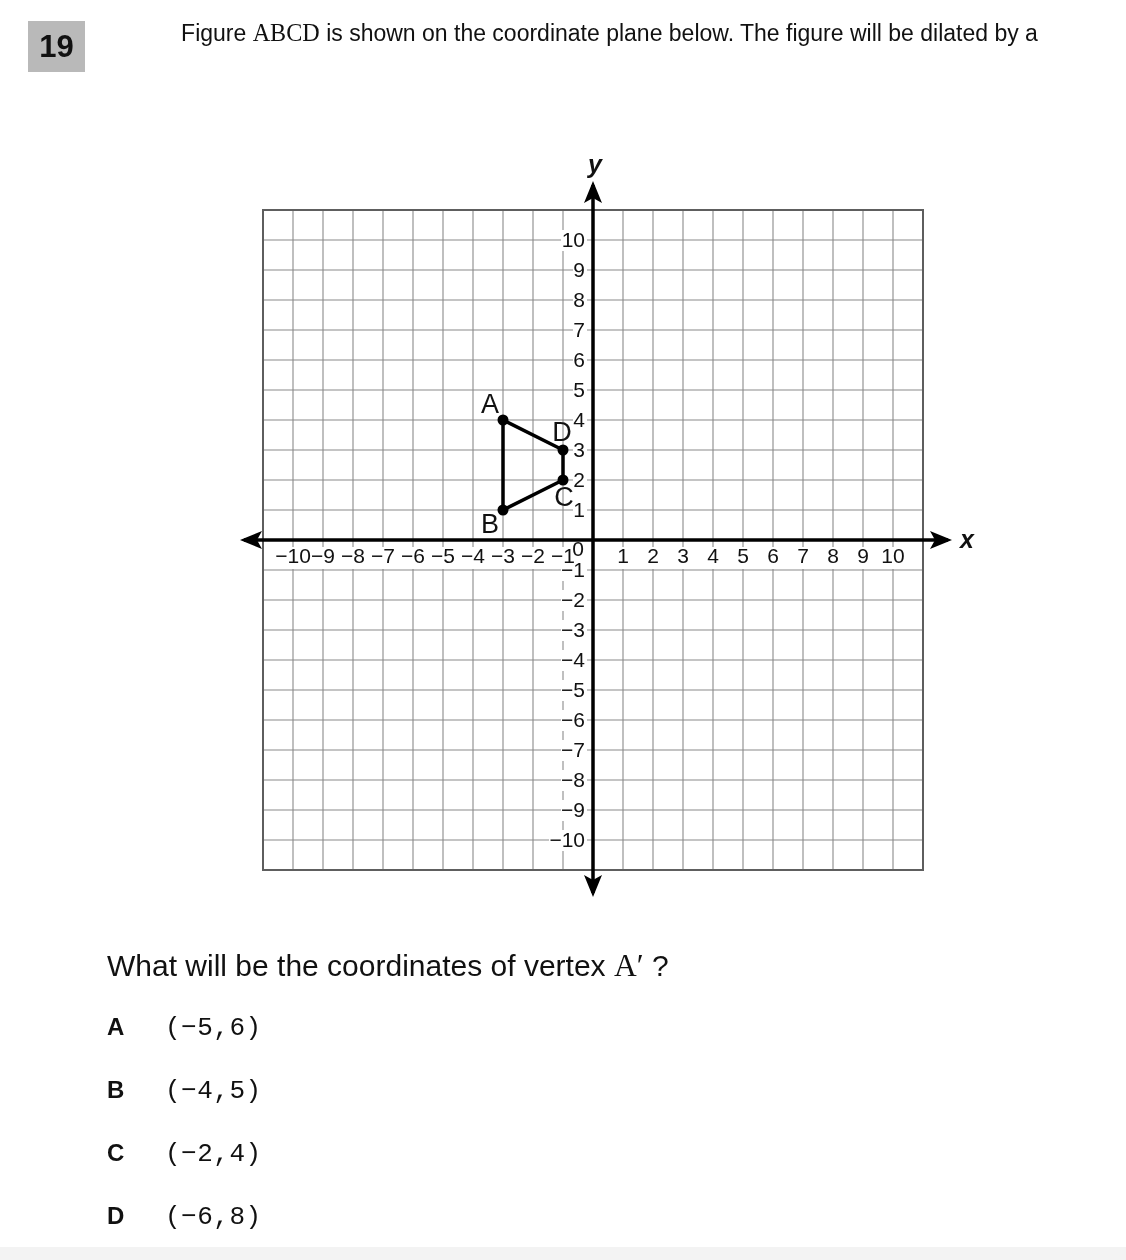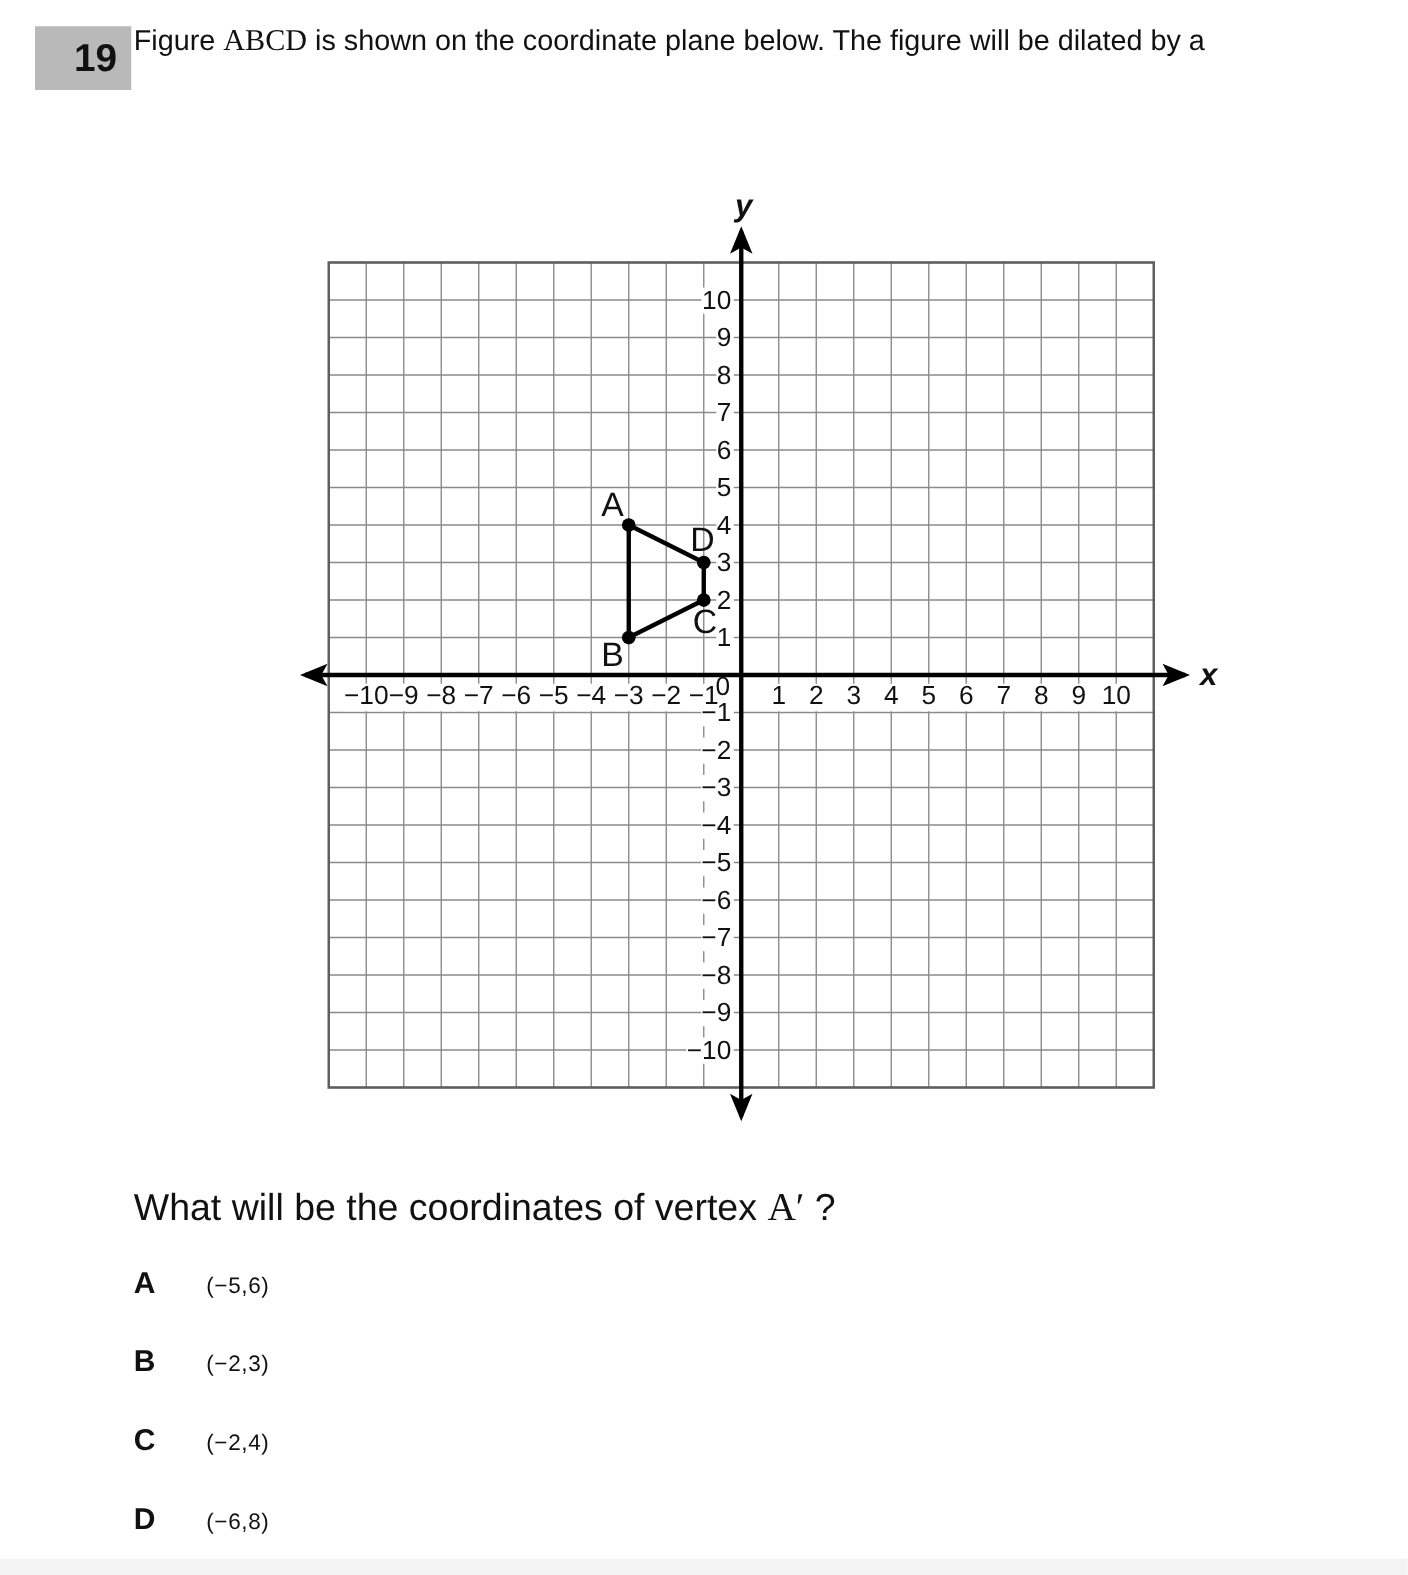--- a/index.html
+++ b/index.html
@@ -4,39 +4,39 @@
 <style>
   html,body{margin:0;padding:0;}
   body{
     width:1126px;height:1260px;position:relative;overflow:hidden;
     background:#ffffff;color:#111;
     font-family:"Liberation Sans", sans-serif;
   }
   .badge{
     position:absolute;left:28px;top:21px;width:57px;height:51px;
     display:flex;align-items:center;justify-content:center;
-    font-size:31px;font-weight:bold;padding-left:20px;
+    font-size:31px;font-weight:bold;
   }
   .prompt{
     position:absolute;left:107px;top:16px;width:1005px;
-    font-size:23px;line-height:33px;
+    font-size:23px;line-height:33px;text-align:center;
   }
   .prompt .line{white-space:nowrap;}
   .seg-serif{font-family:"Liberation Serif", serif;font-size:1.05em;}
   .graph-wrap{position:absolute;left:220px;top:145px;width:780px;height:775px;}
   .question{
     position:absolute;left:107px;top:948px;
     font-size:30px;white-space:nowrap;
   }
   .option{
     position:absolute;left:107px;height:32px;
     display:flex;align-items:baseline;
   }
   .option .letter{font-size:24px;font-weight:bold;width:58px;}
-  .option .value{font-family:Liberation Sans, sans-serif;font-size:18px;letter-spacing:0.5px;}
+  .option .value{font-family:Liberation Mono, monospace;font-size:26px;letter-spacing:0.5px;}
   .footer-bar{position:absolute;left:0;top:1247px;width:1126px;height:13px;}
   svg text{font-family:"Liberation Sans", sans-serif;}
 </style>
 </head>
 <body>
 
 <div class="badge" style="background: rgb(185, 185, 185);">
   <span>19</span>
 </div>
 
@@ -196,21 +196,21 @@
 </div>
 
 <div class="question"><span class="seg-sans">What will be the coordinates of vertex </span><span class="seg-serif">A′</span><span class="seg-sans"> ?</span></div>
 
 <div class="option" style="top:1013px;">
   <span class="letter">A</span>
   <span class="value">(−5,6)</span>
 </div>
 <div class="option" style="top:1076px;">
   <span class="letter">B</span>
-  <span class="value">(−2,3)</span>
+  <span class="value">(−4,5)</span>
 </div>
 <div class="option" style="top:1139px;">
   <span class="letter">C</span>
   <span class="value">(−2,4)</span>
 </div>
 <div class="option" style="top:1202px;">
   <span class="letter">D</span>
   <span class="value">(−6,8)</span>
 </div>
 

